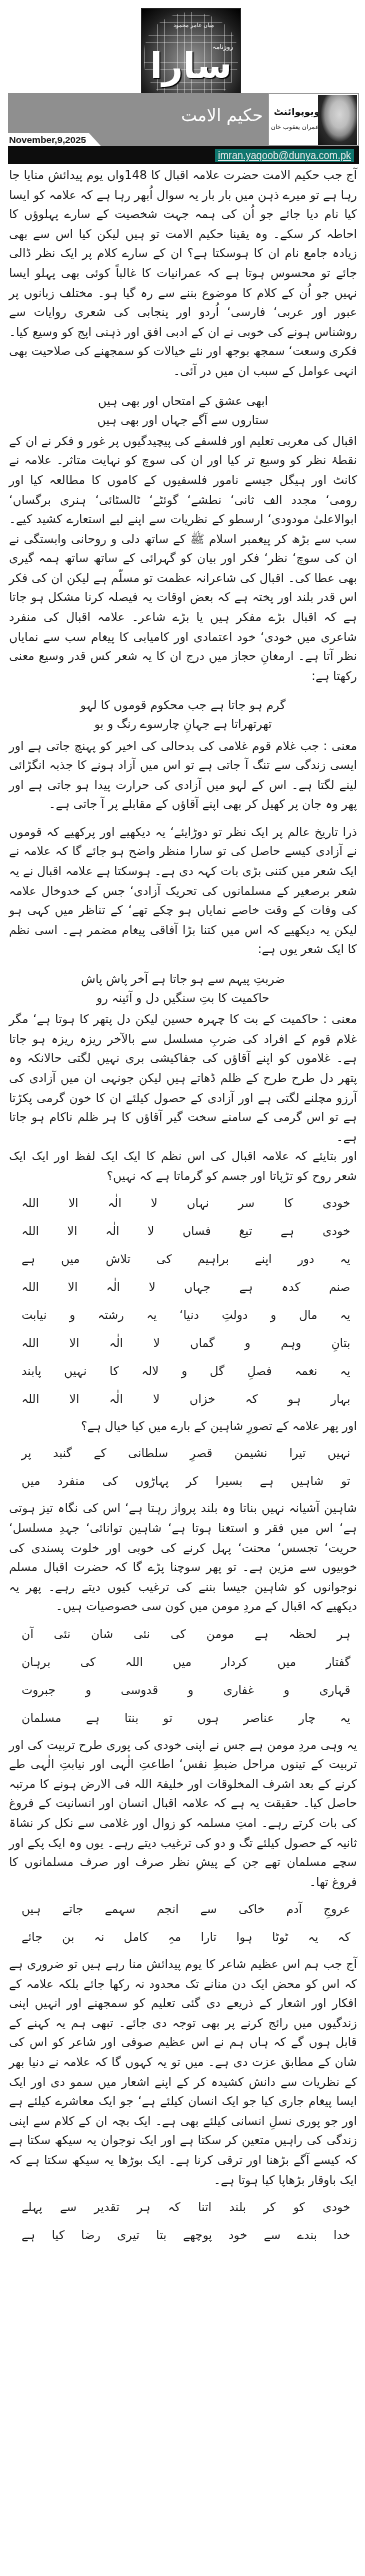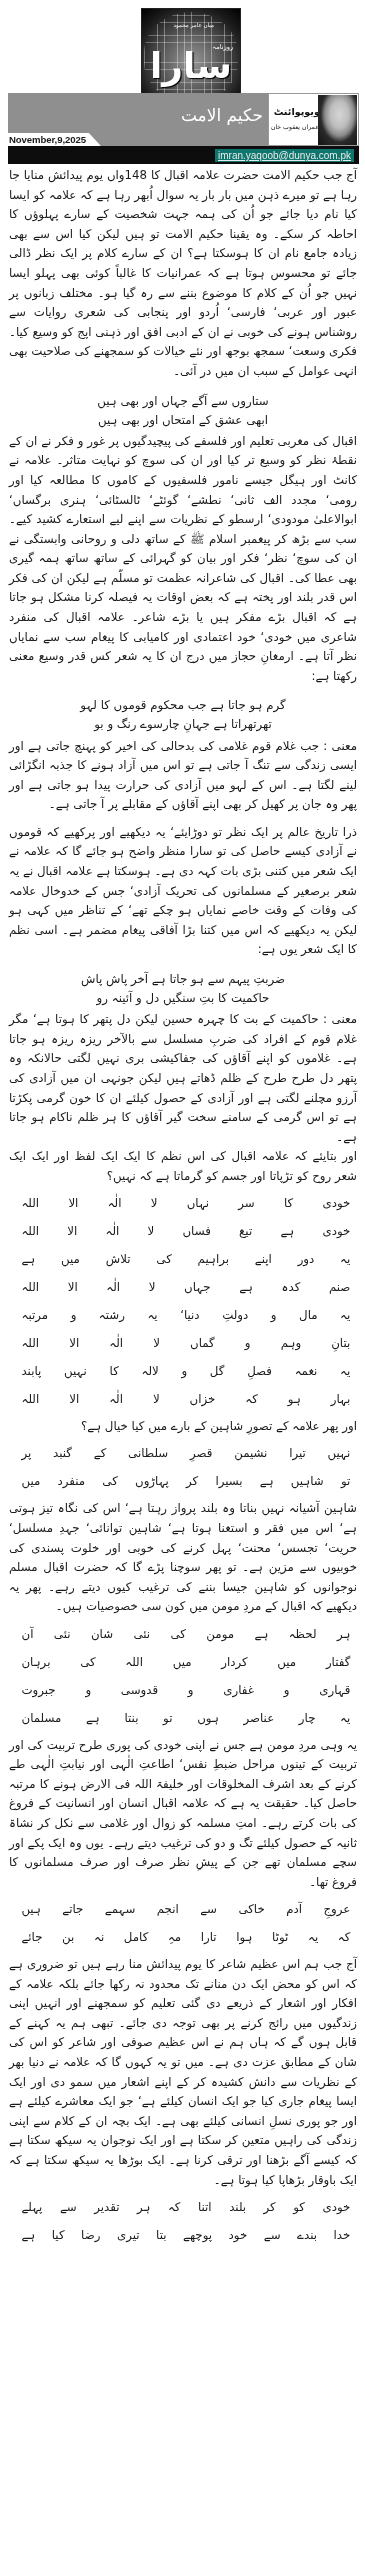--- a/index.html
+++ b/index.html
@@ -72,22 +72,22 @@
     <div class="portrait"></div>
   </div>
   <div class="black-bar"></div>
   <div class="email">imran.yaqoob@dunya.com.pk</div>
 </div>
 
 <div class="article">
   <p class="p">آج جب حکیم الامت حضرت علامہ اقبال کا 148واں یوم پیدائش منایا جا رہا ہے تو میرے ذہن میں بار بار یہ سوال اُبھر رہا ہے کہ علامہ کو ایسا کیا نام دیا جائے جو اُن کی ہمہ جہت شخصیت کے سارے پہلوؤں کا احاطہ کر سکے۔ وہ یقینا حکیم الامت تو ہیں لیکن کیا اس سے بھی زیادہ جامع نام ان کا ہوسکتا ہے؟ ان کے سارے کلام پر ایک نظر ڈالی جائے تو محسوس ہوتا ہے کہ عمرانیات کا غالباً کوئی بھی پہلو ایسا نہیں جو اُن کے کلام کا موضوع بننے سے رہ گیا ہو۔ مختلف زبانوں پر عبور اور عربی‘ فارسی‘ اُردو اور پنجابی کی شعری روایات سے روشناس ہونے کی خوبی نے ان کے ادبی افق اور ذہنی اپج کو وسیع کیا۔ فکری وسعت‘ سمجھ بوجھ اور نئے خیالات کو سمجھنے کی صلاحیت بھی انہی عوامل کے سبب ان میں در آئی۔</p>
 
   <div class="verse-block">
+    <div class="verse">ابھی عشق کے امتحاں اور بھی ہیں</div>
     <div class="verse">ستاروں سے آگے جہاں اور بھی ہیں</div>
-    <div class="verse">ابھی عشق کے امتحاں اور بھی ہیں</div>
   </div>
 
   <p class="p">اقبال کی مغربی تعلیم اور فلسفے کی پیچیدگیوں پر غور و فکر نے ان کے نقطۂ نظر کو وسیع تر کیا اور ان کی سوچ کو نہایت متاثر۔ علامہ نے کانٹ اور ہیگل جیسے نامور فلسفیوں کے کاموں کا مطالعہ کیا اور رومی‘ مجدد الف ثانی‘ نطشے‘ گوئٹے‘ ٹالسٹائی‘ ہنری برگساں‘ ابوالاعلیٰ مودودی‘ ارسطو کے نظریات سے اپنے لیے استعارے کشید کیے۔ سب سے بڑھ کر پیغمبر اسلام ﷺ کے ساتھ دلی و روحانی وابستگی نے ان کی سوچ‘ نظر‘ فکر اور بیان کو گہرائی کے ساتھ ساتھ ہمہ گیری بھی عطا کی۔ اقبال کی شاعرانہ عظمت تو مسلّم ہے لیکن ان کی فکر اس قدر بلند اور پختہ ہے کہ بعض اوقات یہ فیصلہ کرنا مشکل ہو جاتا ہے کہ اقبال بڑے مفکر ہیں یا بڑے شاعر۔ علامہ اقبال کی منفرد شاعری میں خودی‘ خود اعتمادی اور کامیابی کا پیغام سب سے نمایاں نظر آتا ہے۔ ارمغانِ حجاز میں درج ان کا یہ شعر کس قدر وسیع معنی رکھتا ہے:</p>
 
   <div class="verse-block">
     <div class="verse">گرم ہو جاتا ہے جب محکوم قوموں کا لہو</div>
     <div class="verse">تھرتھراتا ہے جہانِ چارسوے رنگ و بو</div>
   </div>
 
   <p class="p">معنی : جب غلام قوم غلامی کی بدحالی کی اخیر کو پہنچ جاتی ہے اور ایسی زندگی سے تنگ آ جاتی ہے تو اس میں آزاد ہونے کا جذبہ انگڑائی لینے لگتا ہے۔ اس کے لہو میں آزادی کی حرارت پیدا ہو جاتی ہے اور پھر وہ جان پر کھیل کر بھی اپنے آقاؤں کے مقابلے پر آ جاتی ہے۔</p>
@@ -145,21 +145,21 @@
       </div>
       <div class="poem-row">
         <span>یہ</span>
         <span>مال</span>
         <span>و</span>
         <span>دولتِ</span>
         <span>دنیا‘</span>
         <span>یہ</span>
         <span>رشتہ</span>
         <span>و</span>
-        <span>مرتبہ</span>
+        <span>نیابت</span>
       </div>
       <div class="poem-row">
         <span>بتانِ</span>
         <span>وہم</span>
         <span>و</span>
         <span>گماں</span>
         <span>لا</span>
         <span>الٰہ</span>
         <span>الا</span>
         <span>اللہ</span>

